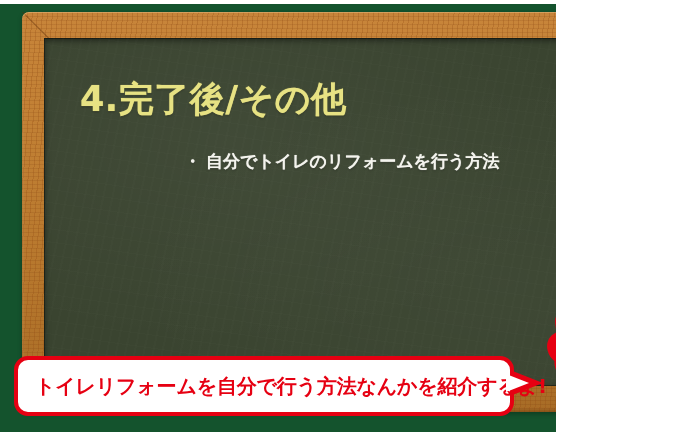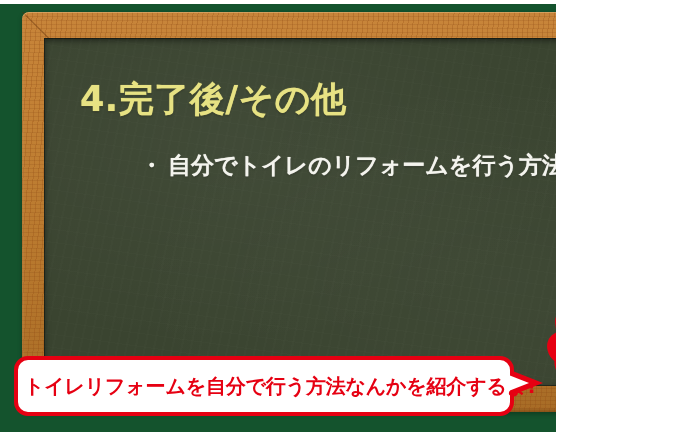--- a/index.html
+++ b/index.html
@@ -73,37 +73,37 @@
   
   .board-title{
     position:absolute;left:36px;top:38px;
     font-size:35px;font-weight:bold;letter-spacing:.5px;
     color:#e7e283;
     text-shadow:0 0 1px rgba(231,226,131,.85), 0 1px 2px rgba(0,0,0,.35);
     white-space:nowrap;
   }
   .bullets{position:absolute;left:96px;top:112px;}
   .bullet-line{
-    font-size:23px;font-weight:bold;color:#f4f4ee;
+    font-size:17px;font-weight:bold;color:#f4f4ee;
     text-shadow:0 0 1px rgba(244,244,238,.7), 0 1px 2px rgba(0,0,0,.35);
-    white-space:nowrap;margin-bottom:28px;
+    white-space:nowrap;margin-bottom:28px;margin-left:44px;
   }
   .bullet-dot{margin-right:5px;}
 
   
   .banner{
     position:absolute;left:14px;top:352px;width:500px;height:60px;
     background:#ffffff;border:4px solid #e60012;border-radius:14px;
     box-sizing:border-box;
     display:flex;align-items:center;
     z-index:6;
   }
   .banner-text{
     font-size:20px;font-weight:bold;color:#e60012;
-    padding-left:6px;white-space:nowrap;letter-spacing:-.2px;
+    padding-left:17px;white-space:nowrap;letter-spacing:-.2px;
   }
   
   .banner-tail-out{
     position:absolute;left:510px;top:366px;width:0;height:0;
     border-top:13px solid transparent;
     border-bottom:13px solid transparent;
     border-left:33px solid #e60012;
     z-index:6;
   }
   .banner-tail-in{

